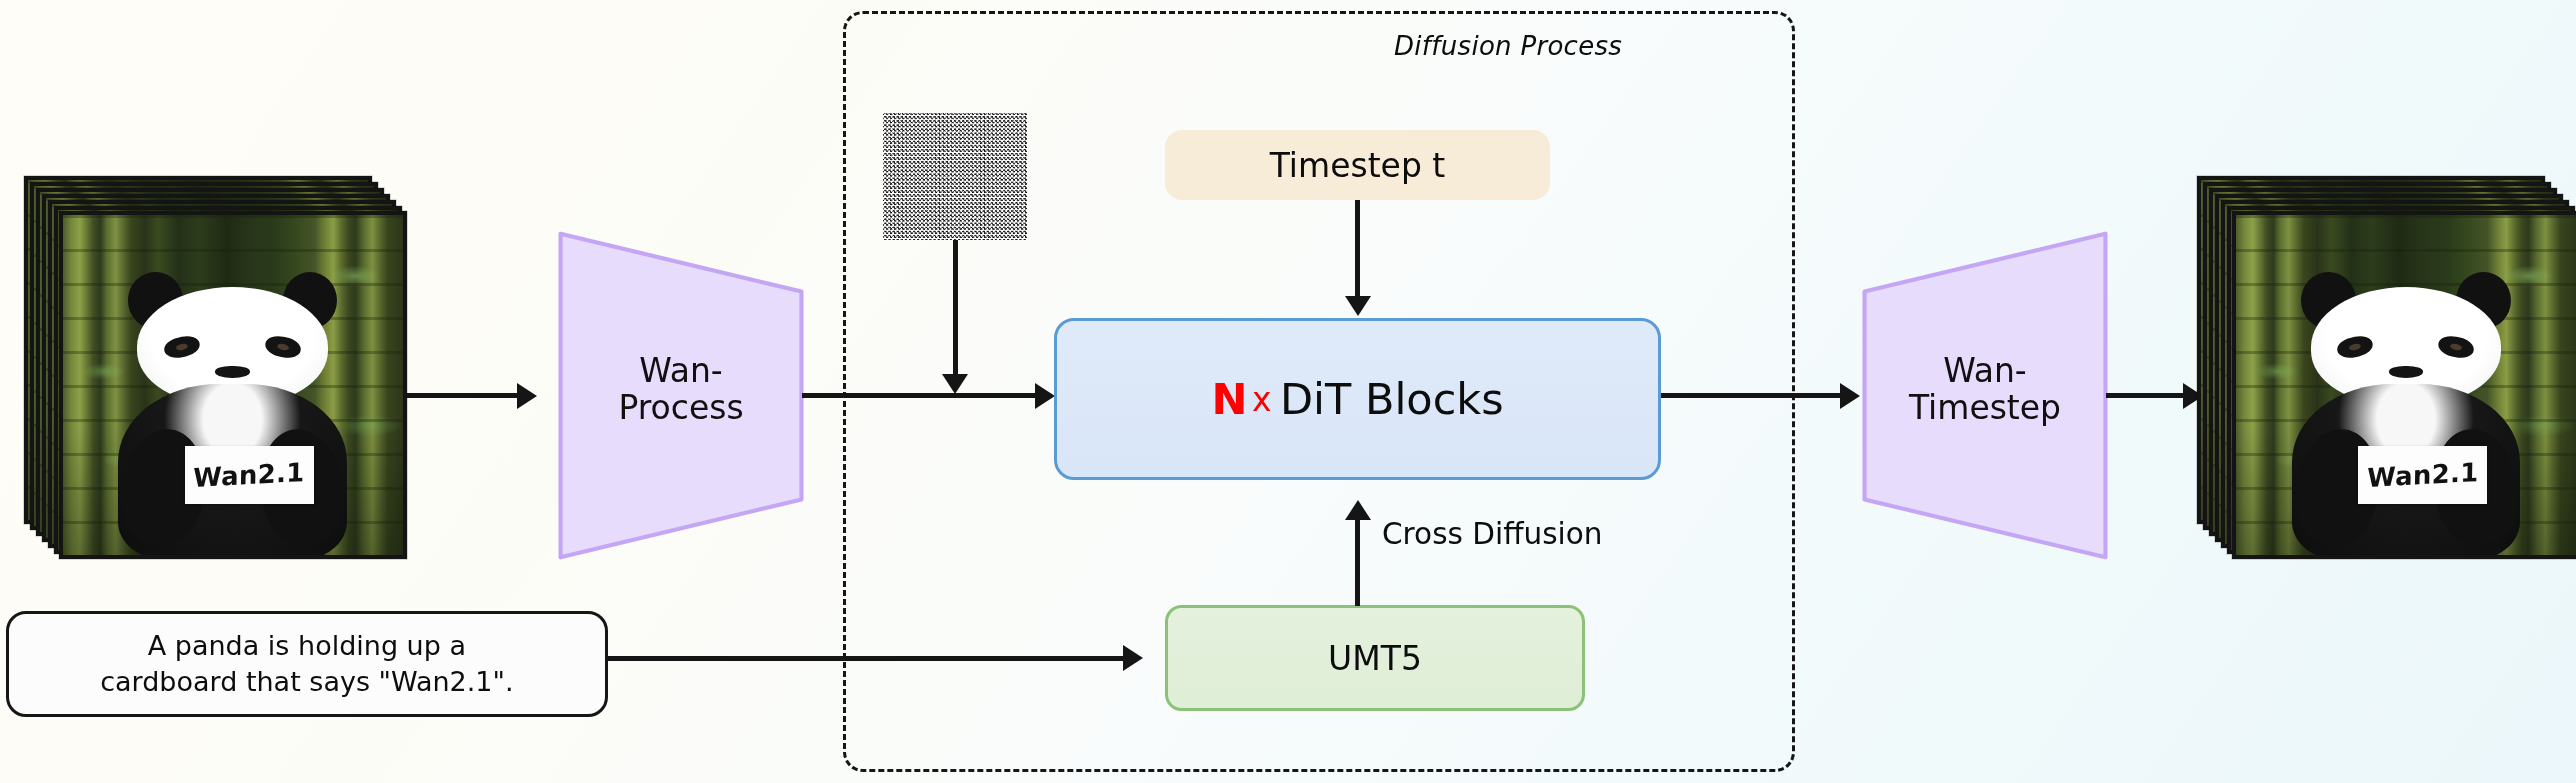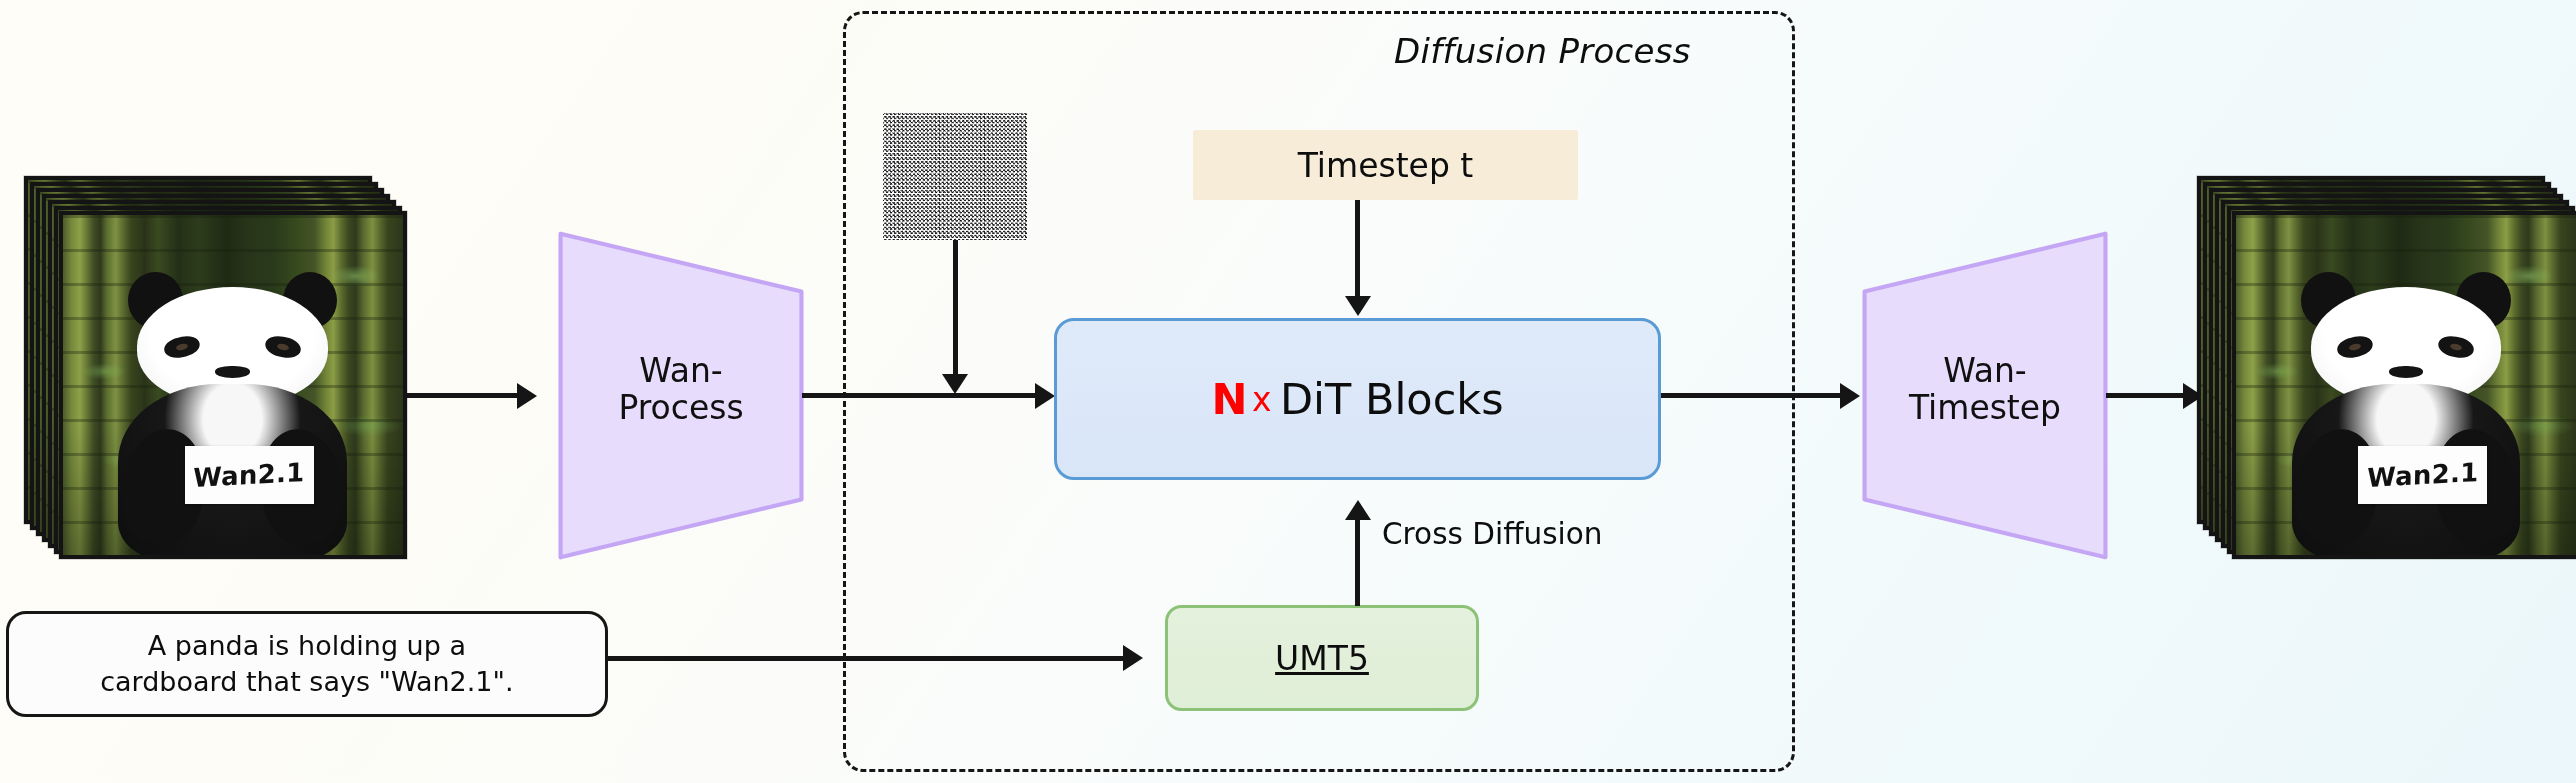--- a/index.html
+++ b/index.html
@@ -17,21 +17,21 @@
   
   .diffusion-region {
     left: 843px; top: 10.6px; width: 952px; height: 761px;
     border: 3px dashed #161616;
     border-radius: 20px;
     background: transparent;
   }
   .diffusion-label {
     left: 1394px; top: 31px;
     font-style: italic;
-    font-size: 34px;
+    font-size: 26px;
     color: #0d0d0d;
     font-family: "DejaVu Sans", sans-serif;
     white-space: nowrap;
     letter-spacing: 0.3px;
   }
 
   
   .frame-stack { width: 390px; height: 390px; }
   .frame {
     position: absolute;
@@ -116,26 +116,26 @@
     left: 1054px; top: 318px; width: 607px; height: 162px;
     background: linear-gradient(180deg,#dfeaf9 0%,#d9e6f8 100%);
     border: 3px solid #5b9bd5;
     border-radius: 20px;
     font-size: 43px;
   }
   .block-dit .nx { color: #FF0000; font-weight: 700; }
   .block-dit .xx { color: #FF0000; font-weight: 400; font-size: 33px; padding: 0 8.3px 0 4.7px; }
   .block-timestep {
     left: 1165px; top: 130px; width: 385px; height: 70px;
-    background: #F6ECD8; border: none; border-radius: 2px; margin-left: 28px;
+    background: #F6ECD8; border: none; border-radius: 17px;
   }
   .block-umt5 {
-    left: 1165px; top: 605px; width: 314px; height: 106px;
+    left: 1165px; top: 605px; width: 420px; height: 106px;
     background: linear-gradient(180deg,#e4f1dd 0%,#dfeed7 100%);
-    border: 3px solid #8cc178; border-radius: 16.5px; text-decoration: underline;
+    border: 3px solid #8cc178; border-radius: 16.5px;
   }
   .block-prompt {
     left: 5.9px; top: 611px; width: 602px; height: 106px;
     background: #FCFCFC; border: 3.5px solid #161616; border-radius: 20px;
     font-size: 27px; line-height: 1.32; padding: 0 13px;
   }
 
   
   .noise {
     left: 883px; top: 113px; width: 144px; height: 127px;

